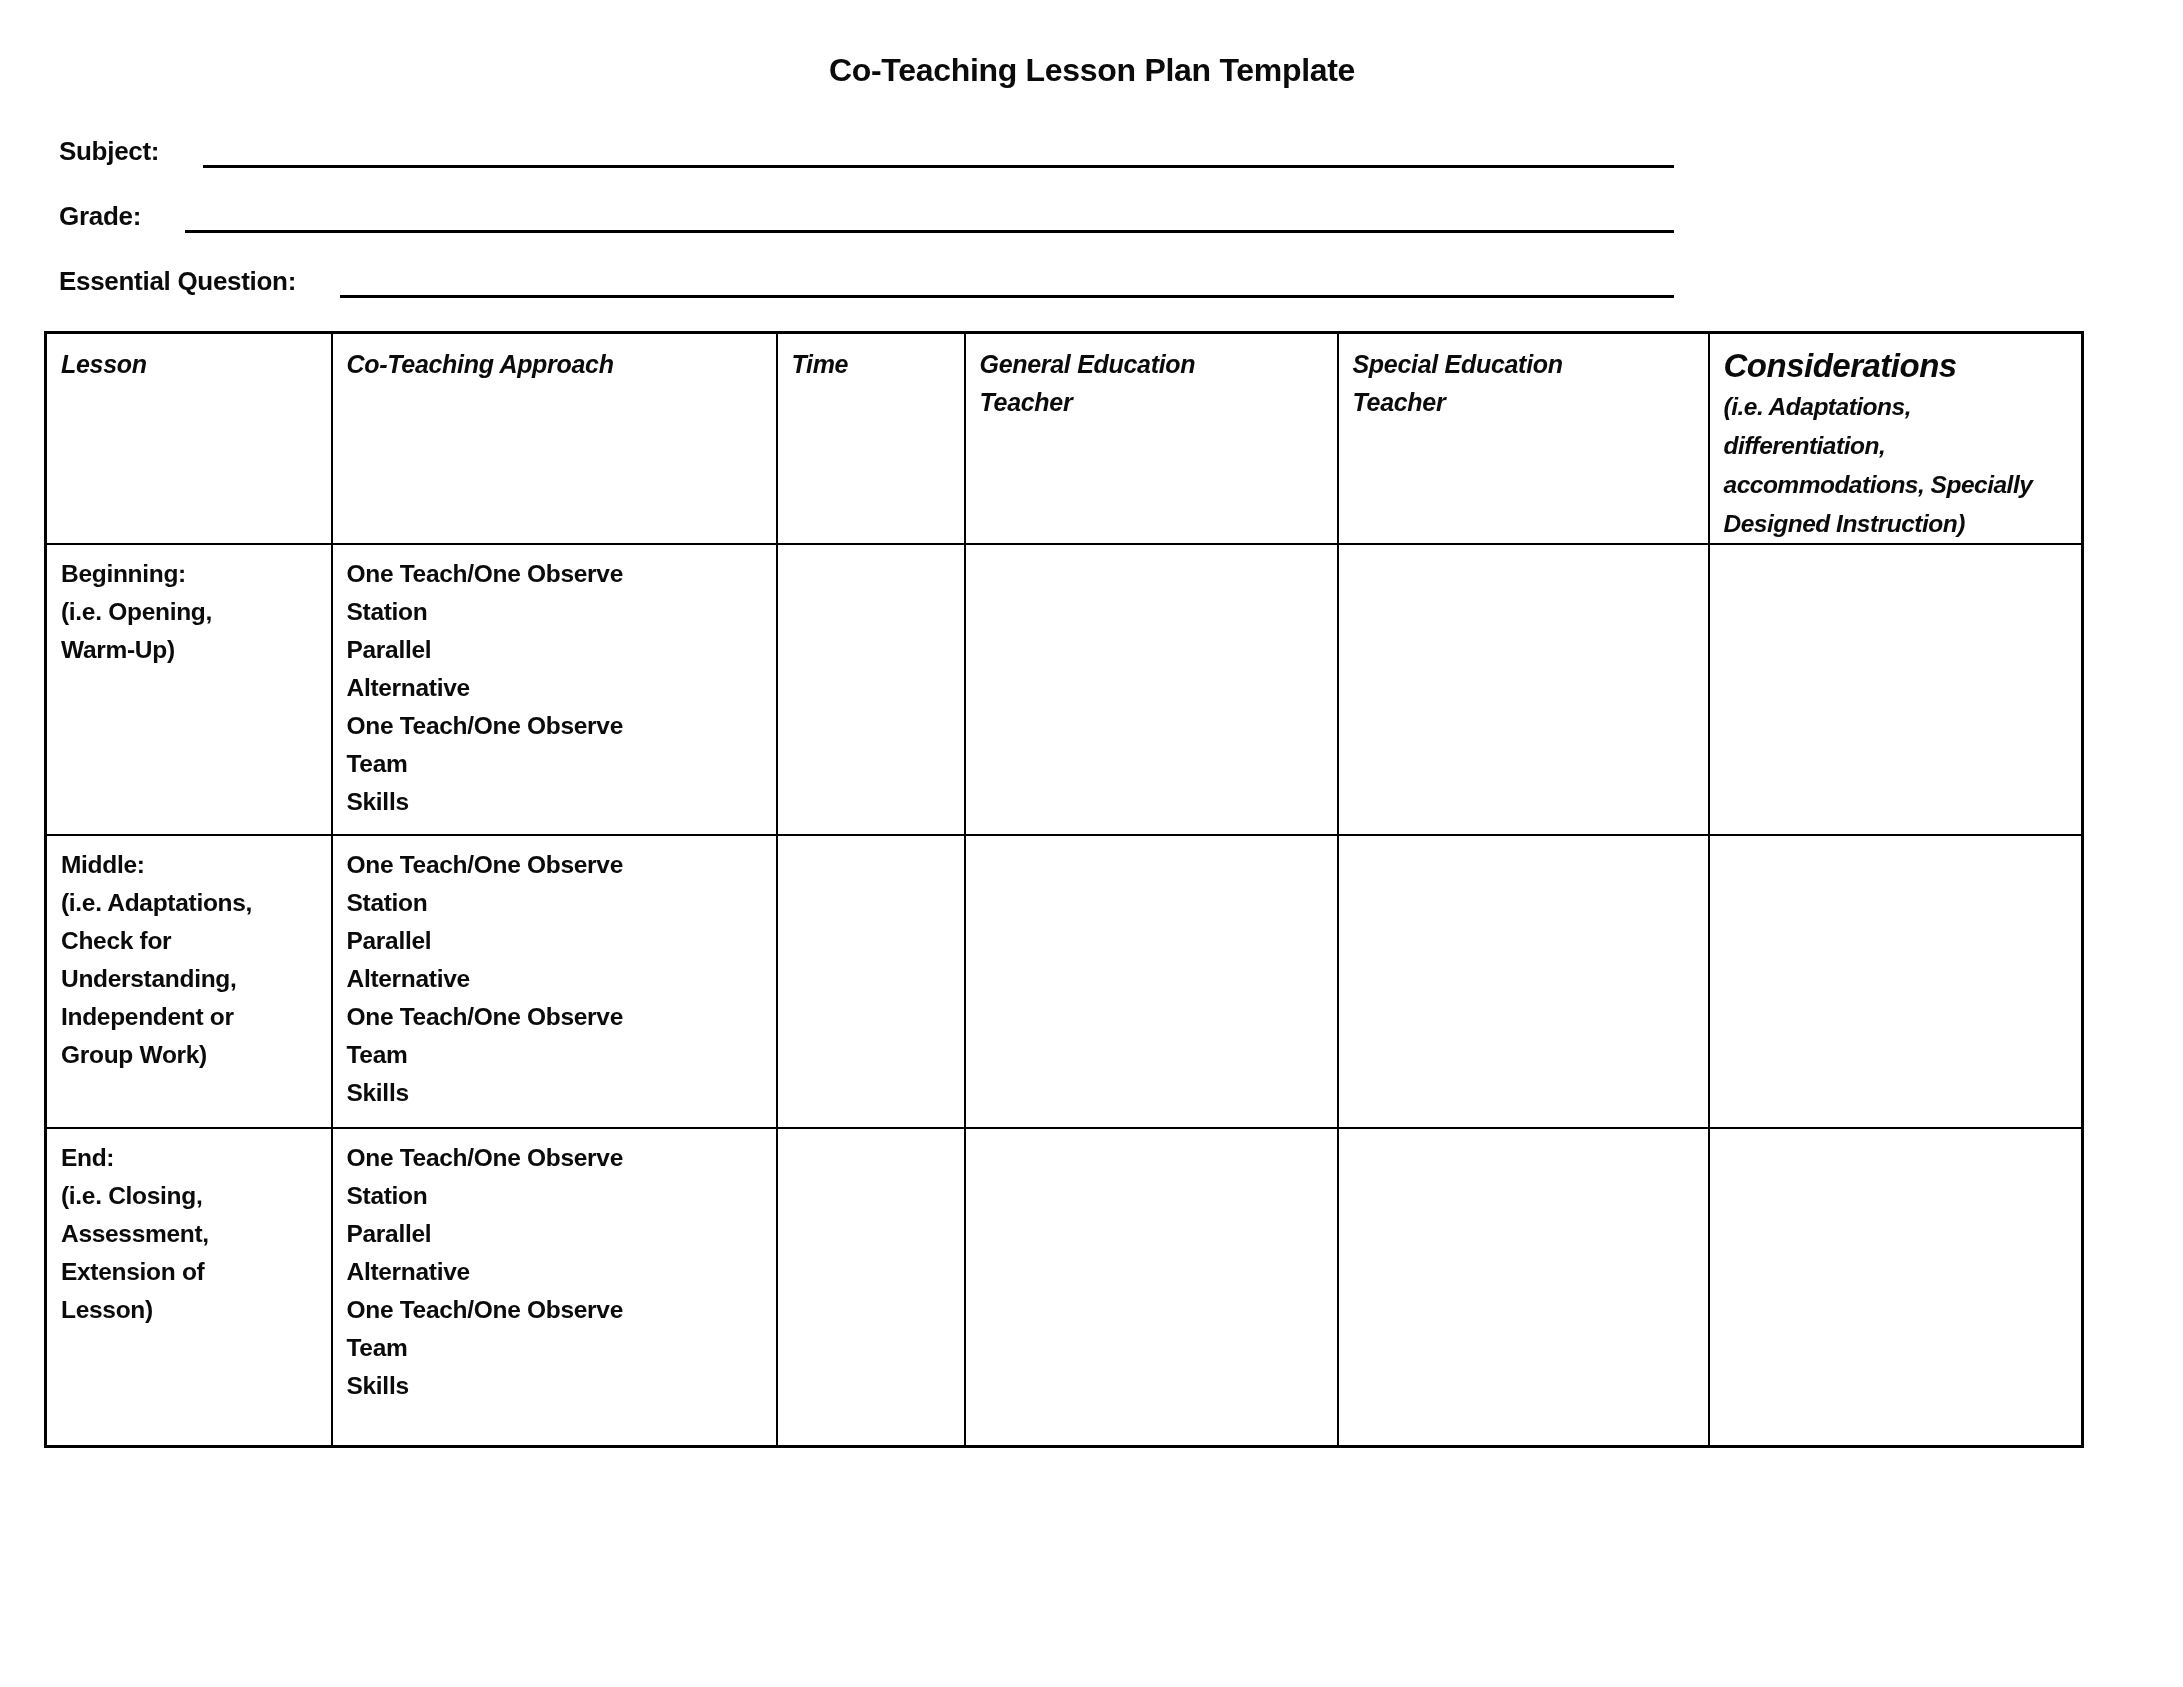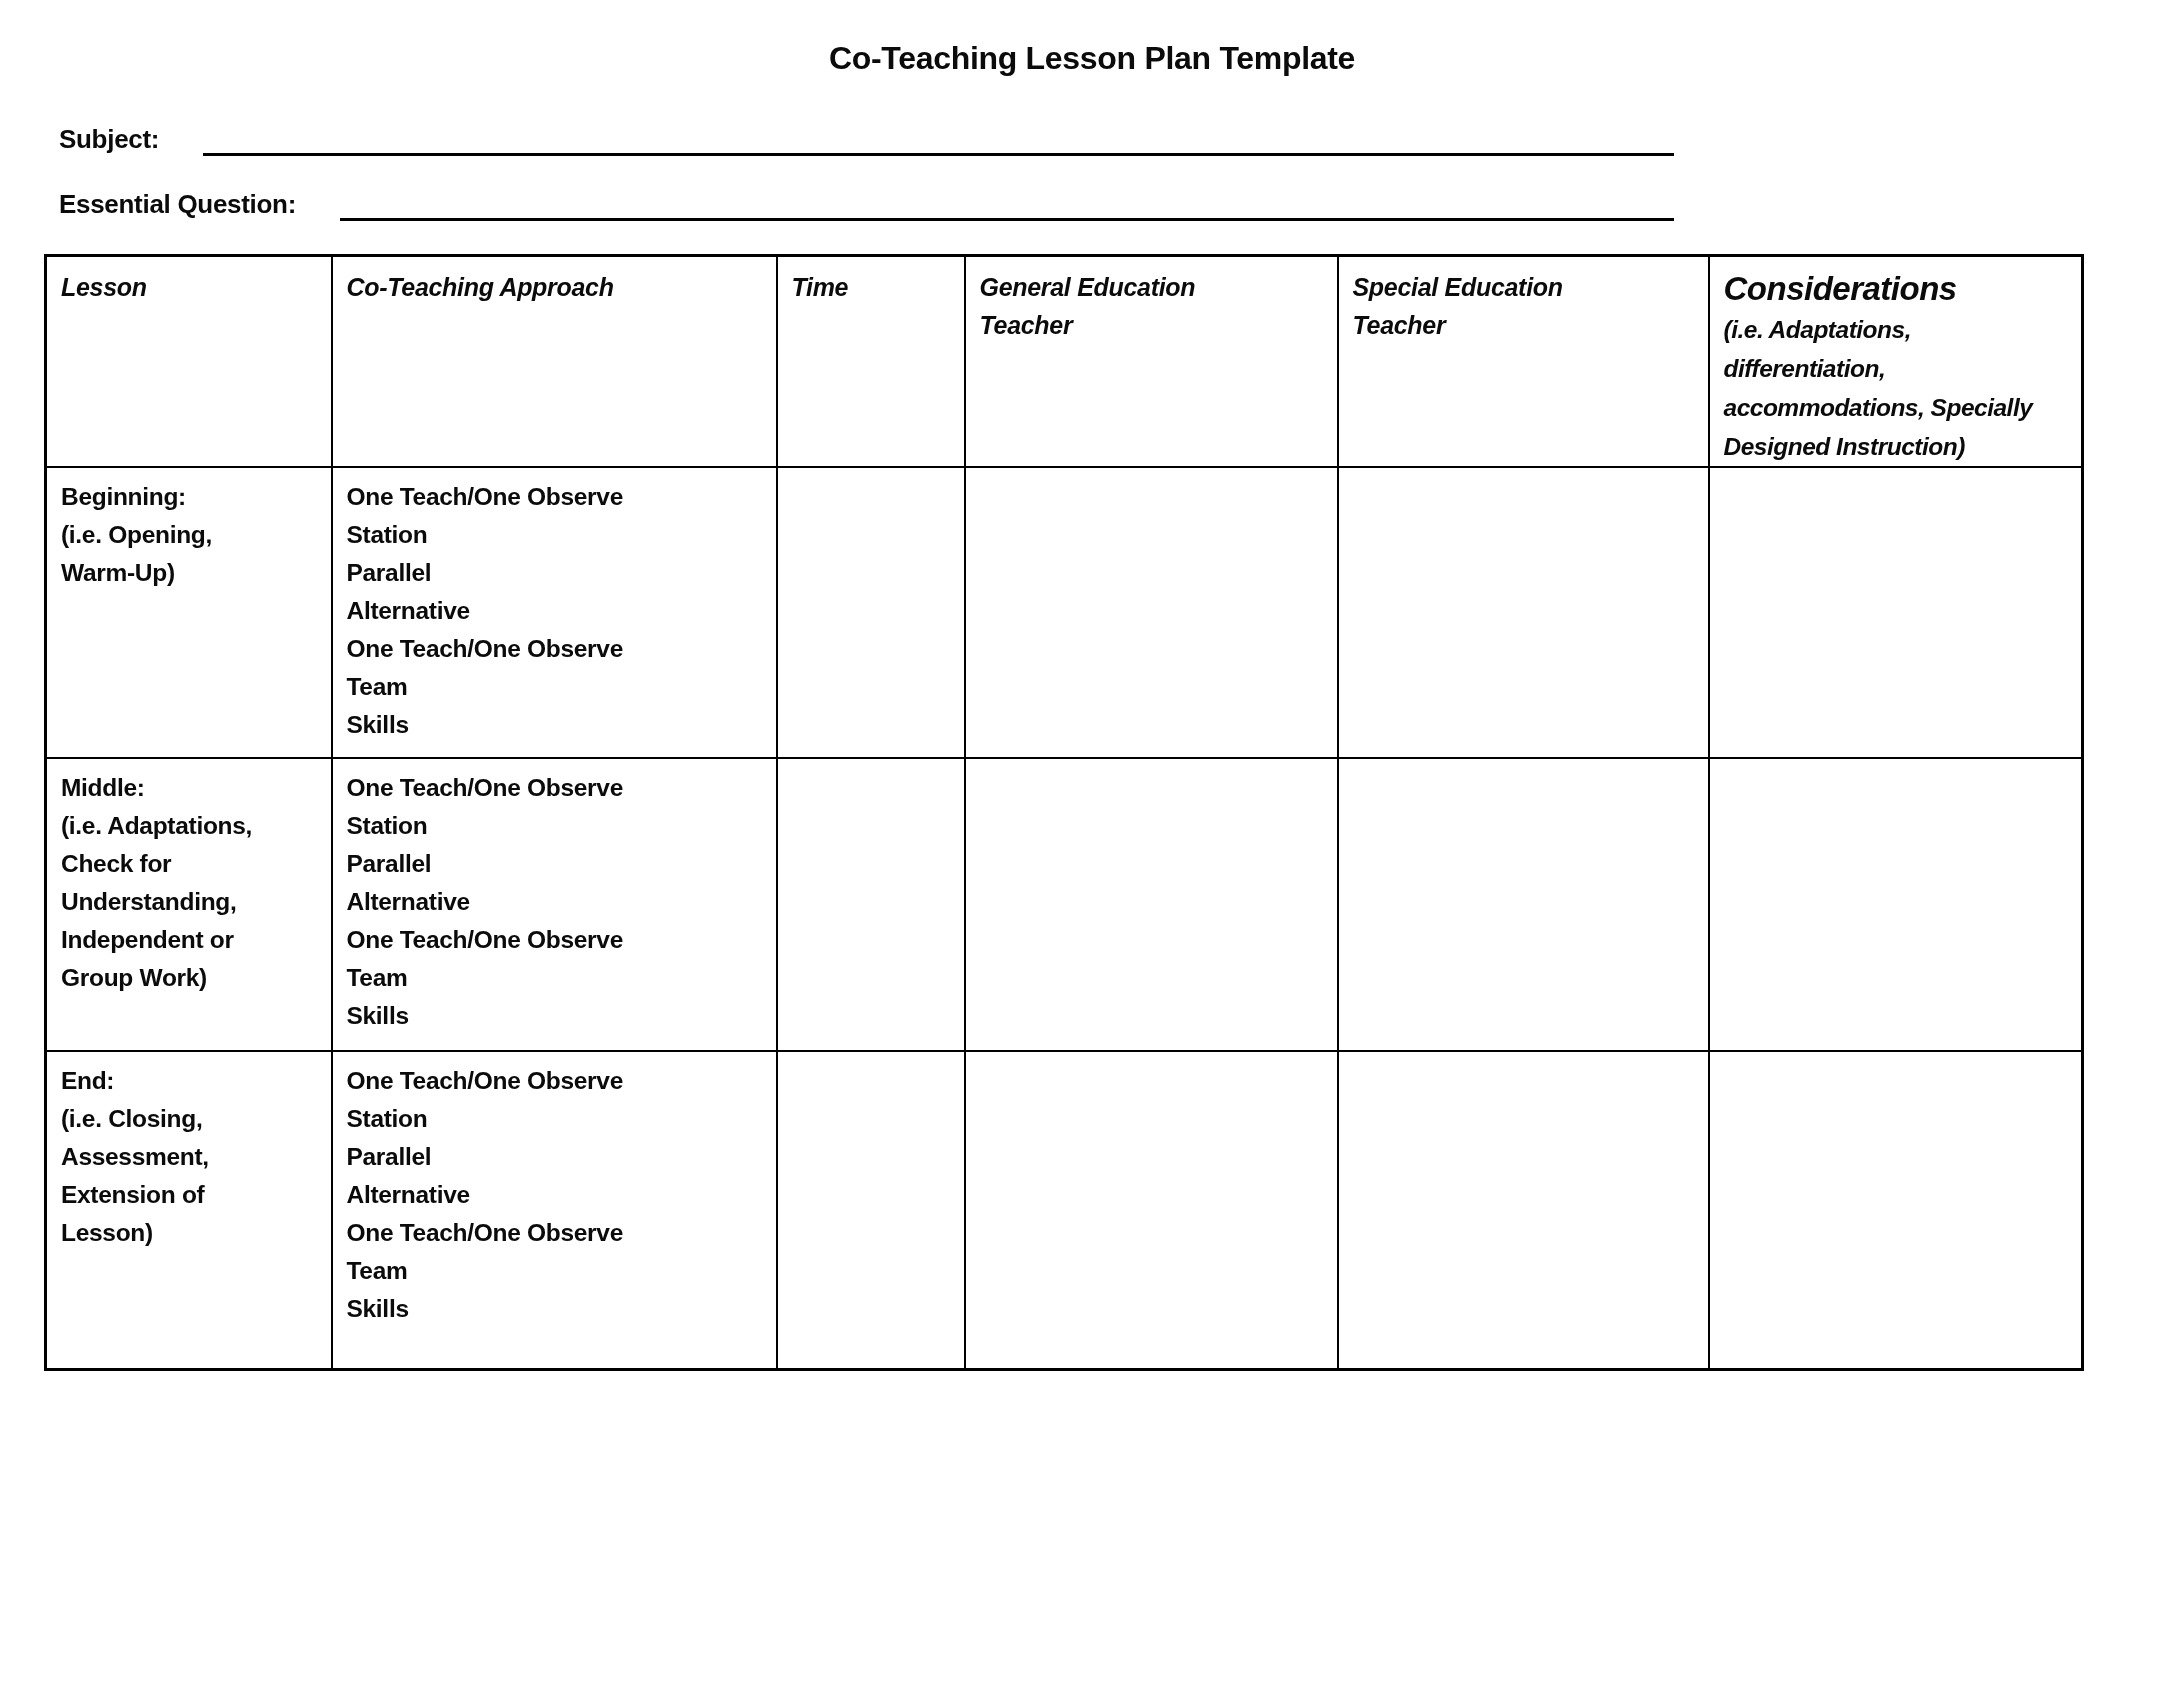--- a/index.html
+++ b/index.html
@@ -11,21 +11,21 @@
     width: 2184px;
     height: 1687px;
     position: relative;
     overflow: hidden;
     font-family: "Liberation Sans", "DejaVu Sans", sans-serif;
     font-weight: 700;
     color: #0b0b0b;
     letter-spacing: -0.3px;
   }
   .title {
-    padding-top: 42px;
+    padding-top: 54px;
     text-align: center;
     font-size: 32px;
     line-height: 32px;
   }
   .fields {
     margin: 50px 0 0 59px;
     width: 1615px;
   }
   .field {
     display: flex;
@@ -89,20 +89,24 @@
   tr.row-end { height: 319px; }
 </style>
 </head>
 <body>
 
 <div class="title">Co-Teaching Lesson Plan Template</div>
 
 <div class="fields">
   <div class="field">
     <span class="label">Subject:</span>
+    <span class="line"></span>
+  </div>
+  <div class="field">
+    <span class="label">Grade:</span>
     <span class="line"></span>
   </div>
   <div class="field">
     <span class="label">Essential Question:</span>
     <span class="line"></span>
   </div>
 </div>
 
 <table class="plan">
   <colgroup>

